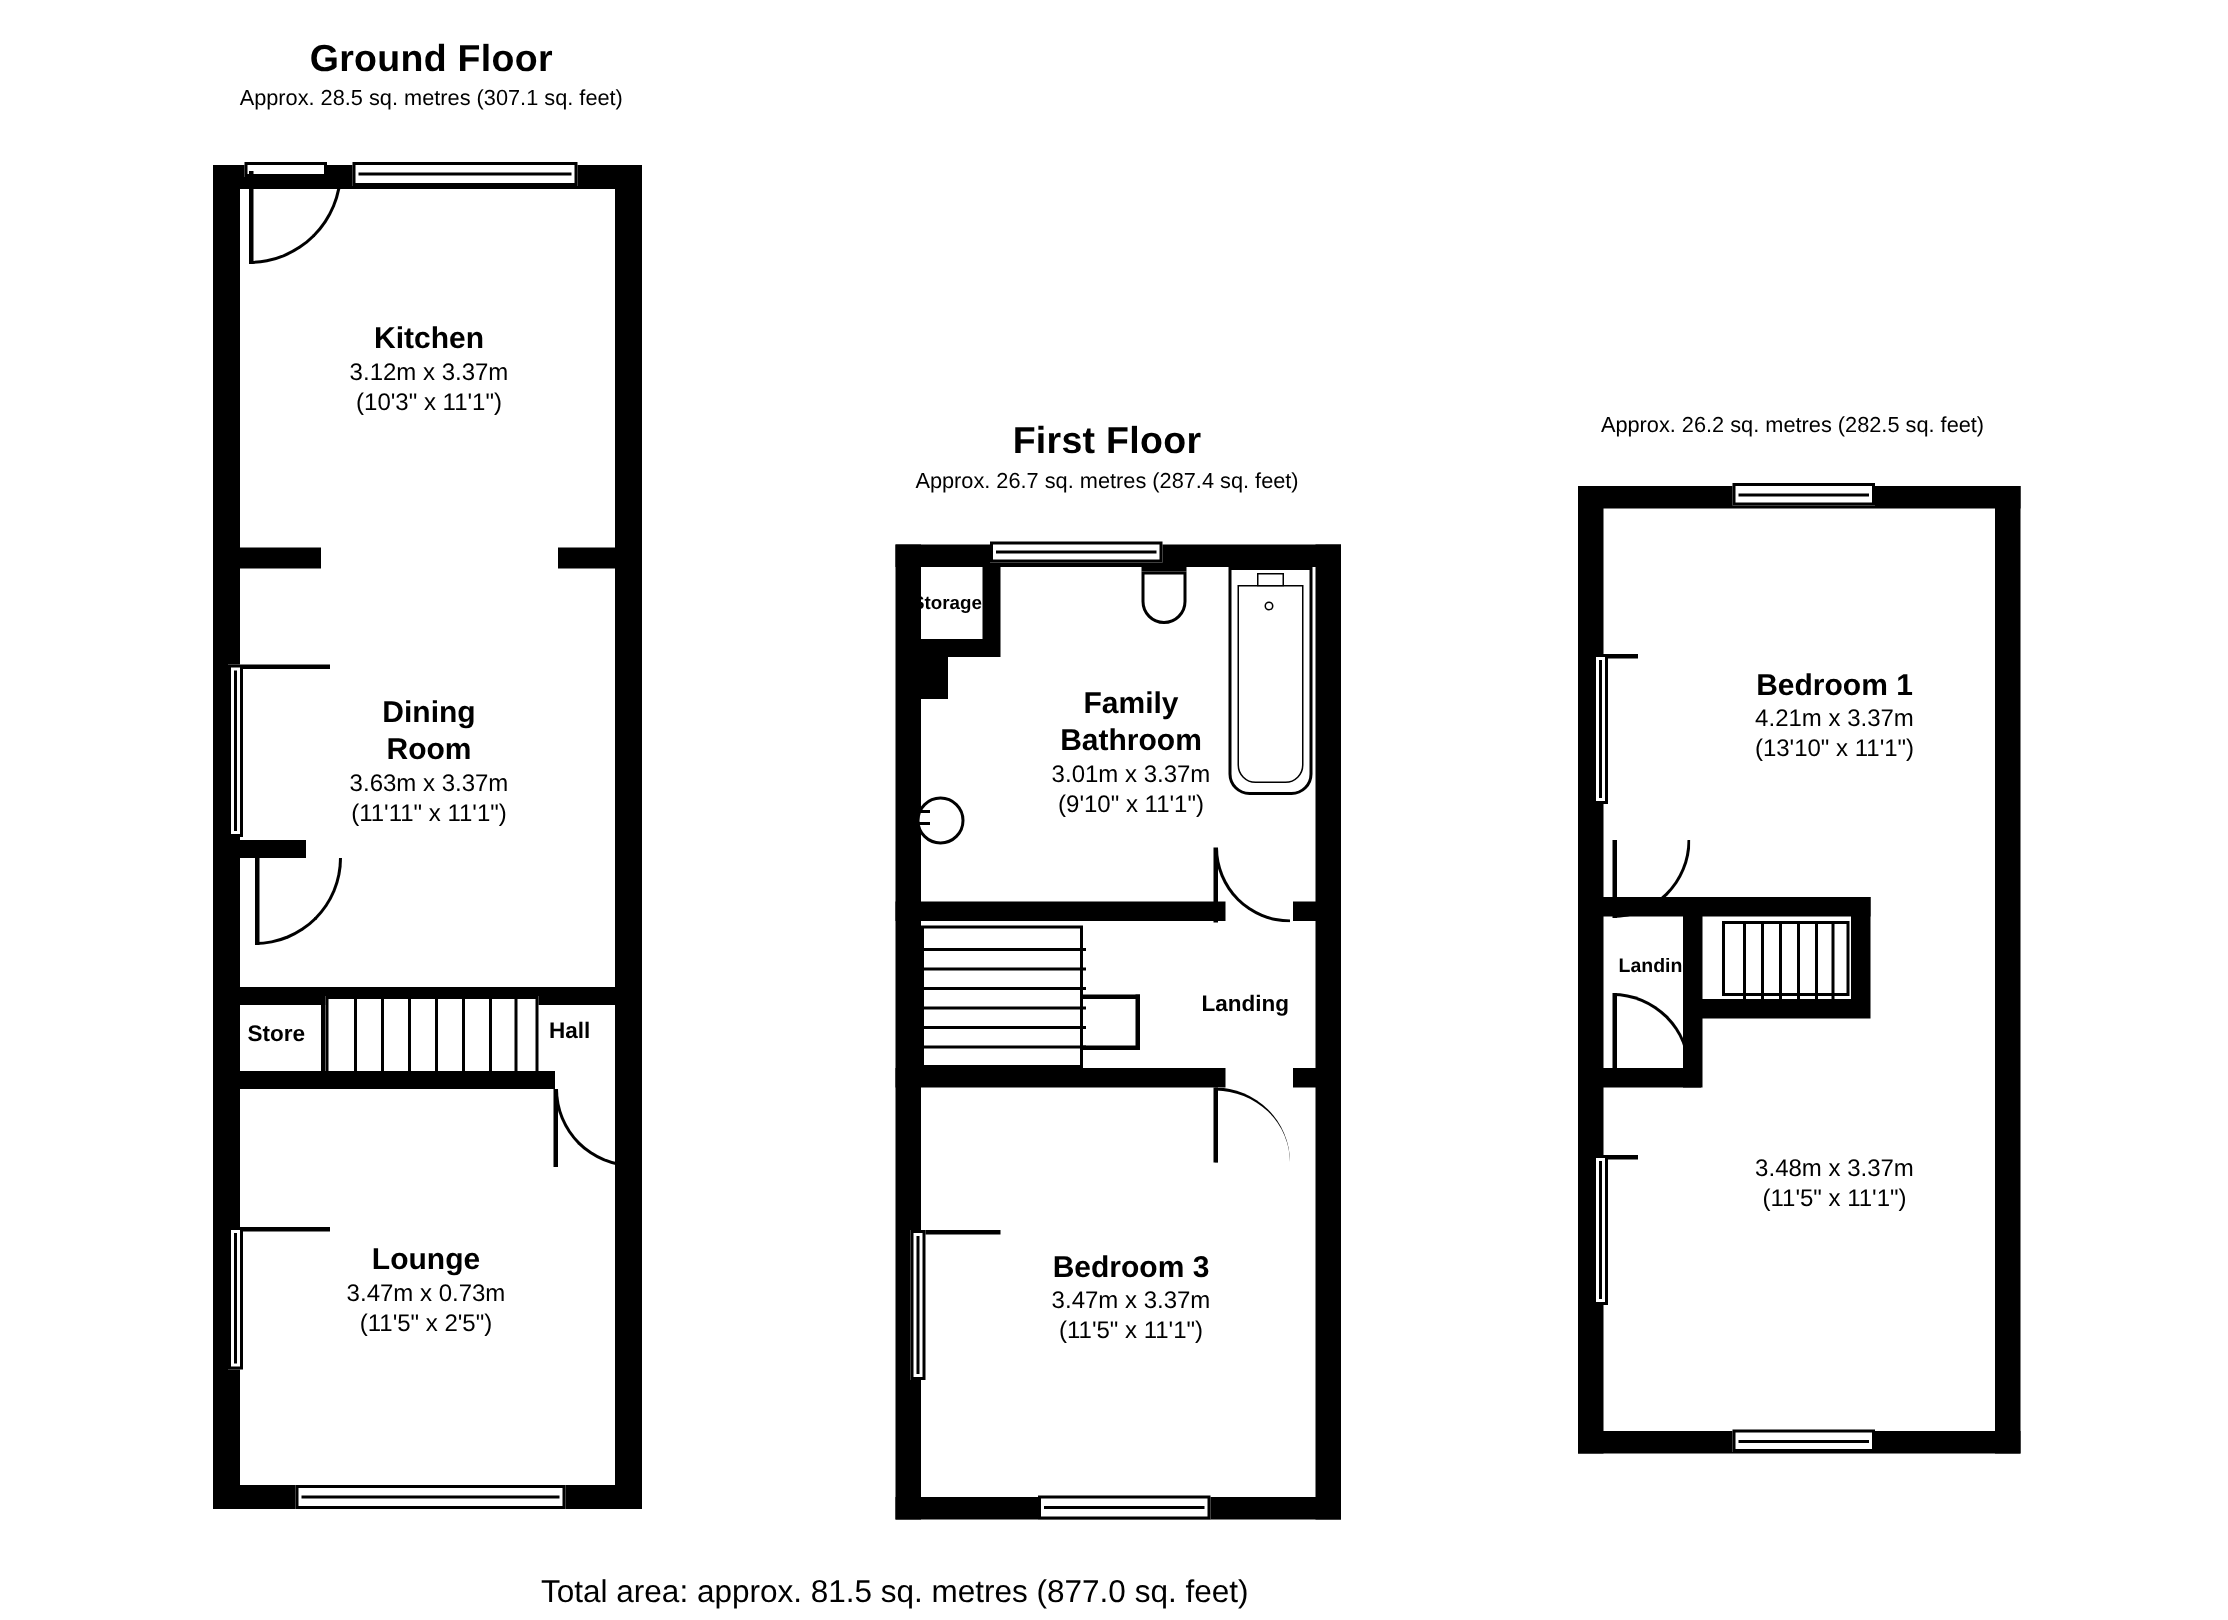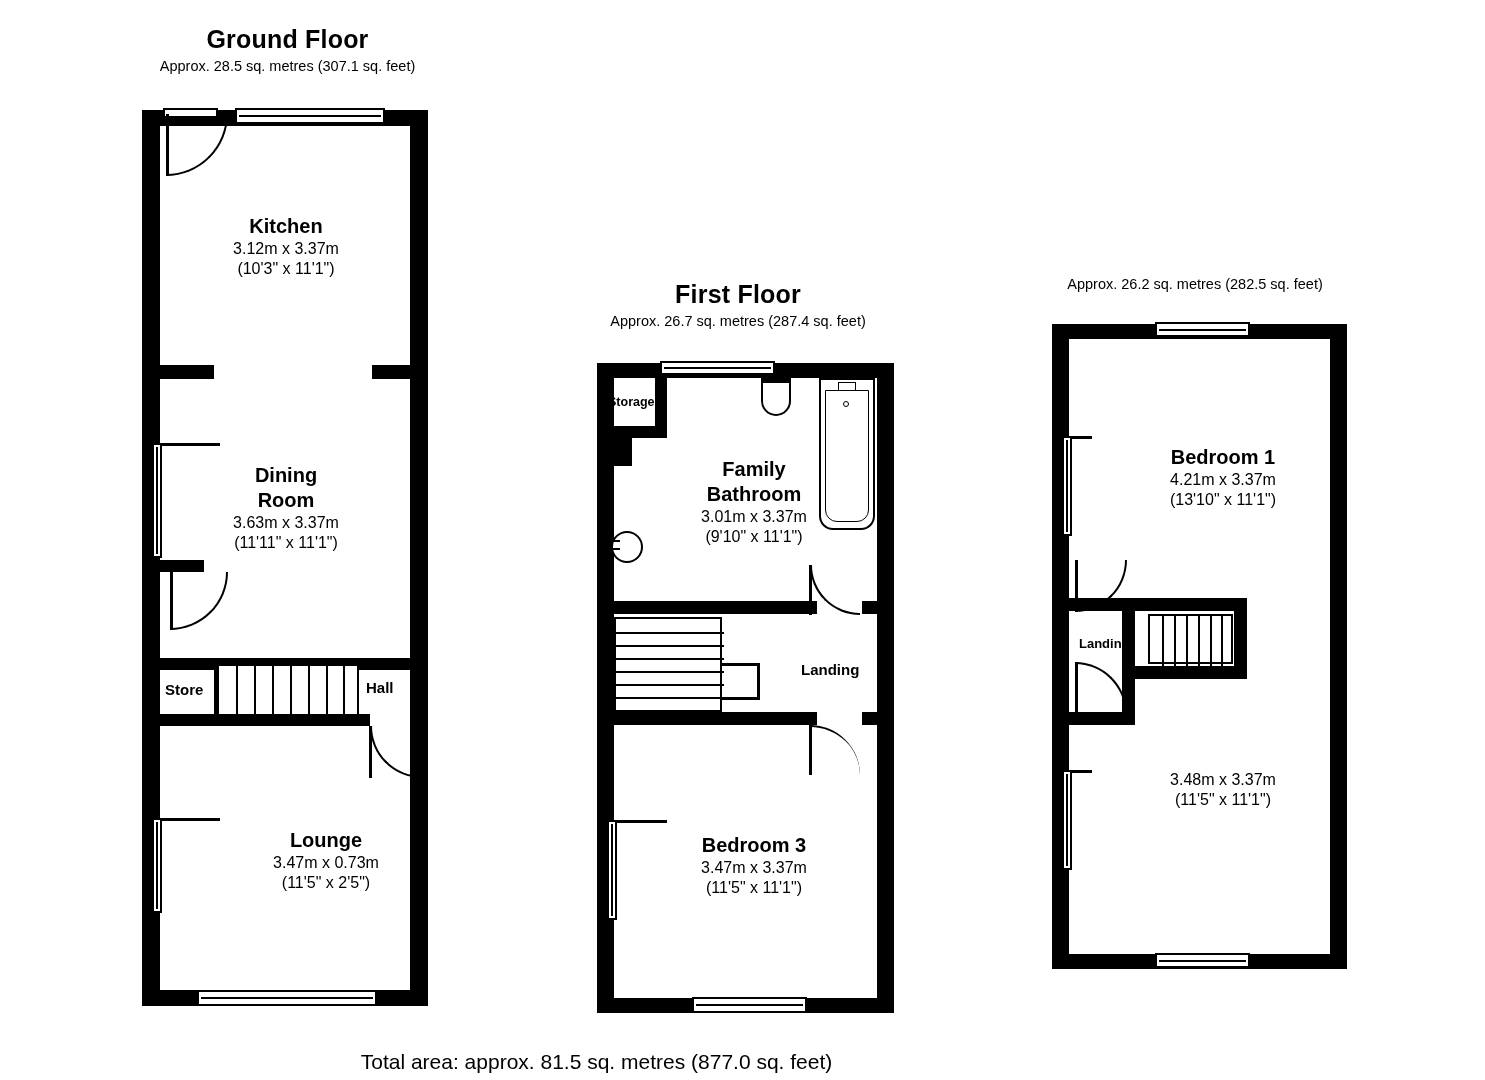--- a/index.html
+++ b/index.html
@@ -175,21 +175,21 @@
       <span class="rdim">(10'3" x 11'1")</span>
     </div>
 
     <div class="room-label" style="left:162px; top:463px; width:248px;">
       <span class="rname">Dining</span>
       <span class="rname">Room</span>
       <span class="rdim">3.63m x 3.37m</span>
       <span class="rdim">(11'11" x 11'1")</span>
     </div>
 
-    <div class="room-label" style="left:170px; top:828px; width:248px;padding-left:32px;">
+    <div class="room-label" style="left:160px; top:828px; width:248px;">
       <span class="rname">Lounge</span>
       <span class="rdim">3.47m x 0.73m</span>
       <span class="rdim">(11'5" x 2'5")</span>
     </div>
 
     <div class="mid-label" style="left:165px; top:681px;text-align:center;">Store</div>
     <div class="mid-label" style="left:366px; top:679px;">Hall</div>
   </div>
 
   <div class="floor-title" style="left:588px; top:280px; width:300px;">First Floor</div>

